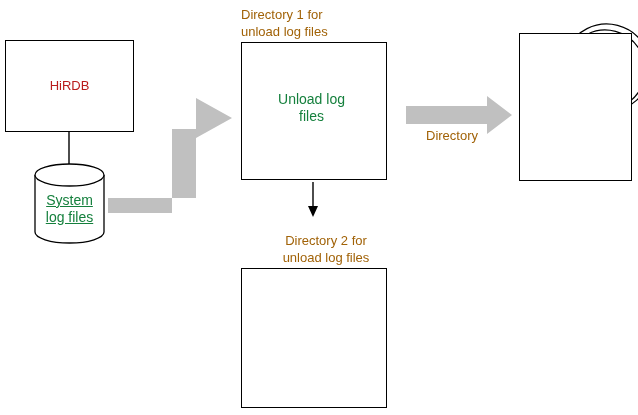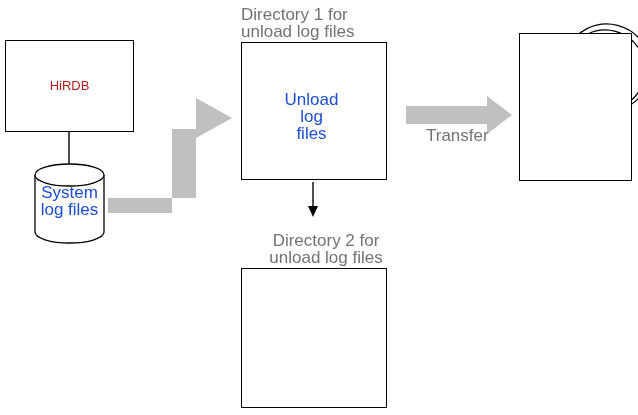--- a/index.html
+++ b/index.html
@@ -18,22 +18,22 @@
     overflow: hidden;
   }
   .box {
     position: absolute;
     border: 1px solid #000000;
     background: #ffffff;
     box-sizing: border-box;
   }
   .label {
     position: absolute;
-    color: #737373;
-    font-size: 17px;
+    color: #a16207;
+    font-size: 13px;
     line-height: 17px;
     white-space: pre-line;
     letter-spacing: 0px;
   }
   .centered-label {
     position: absolute;
     color: #b91c1c;
     font-size: 13px;
     line-height: 17px;
     text-align: center;
@@ -43,22 +43,22 @@
     position: absolute;
     left: 0;
     top: 0;
     width: 638px;
     height: 415px;
     pointer-events: none;
   }
   .cyl-text {
     position: absolute;
     text-align: center;
-    color: #1d4ed8;
-    font-size: 17px;
+    color: #15803d;
+    font-size: 14px;
     line-height: 17px;
     white-space: pre-line;
   }
 </style>
 </head>
 <body>
 
 <div id="diagram">
 
   <svg class="svg-layer" viewBox="0 0 638 415" xmlns="http://www.w3.org/2000/svg">
@@ -99,33 +99,33 @@
       <circle cx="561" cy="143" r="7" stroke="#000000" stroke-width="1.2" fill="#ffffff"></circle>
       <circle cx="593" cy="143" r="7" stroke="#000000" stroke-width="1.2" fill="#ffffff"></circle>
 
       <path d="M 545,170 L 557,157 L 595,157 L 608,170" stroke="#000000" stroke-width="1.2" fill="none"></path>
     </g>
   </svg>
 
   <div class="box" style="left:5px; top:40px; width:129px; height:92px;"></div>
   <div class="centered-label" style="left:5px; top:77px; width:129px;">HiRDB</div>
 
-  <div class="cyl-text" style="left:30px; top:184px; width:79px;">System
+  <div class="cyl-text" style="left:30px; top:192px; width:79px;text-decoration:underline;">System
 log files</div>
 
   <div class="label" style="left:241px; top:6px; width:170px;">Directory 1 for
 unload log files</div>
   <div class="box" style="left:241px; top:42px; width:146px; height:138px;"></div>
   <div class="cyl-text" style="left:272px; top:91px; width:79px;">Unload log
 files</div>
 
 
   <div class="label" style="left:241px; top:232px; width:170px;text-align:center;">Directory 2 for
 unload log files</div>
   <div class="box" style="left:241px; top:268px; width:146px; height:140px;"></div>
   <div class="centered-label" style="left:241px; top:330px; width:146px;"></div>
 
-  <div class="label" style="left:426px; top:127px; width:90px;">Transfer</div>
+  <div class="label" style="left:426px; top:127px; width:90px;">Directory</div>
 
   <div class="box" style="left:519px; top:33px; width:113px; height:148px;"></div>
   <div class="centered-label" style="left:519px; top:184px; width:113px;"></div>
 
 </div>
 
 </body></html>

